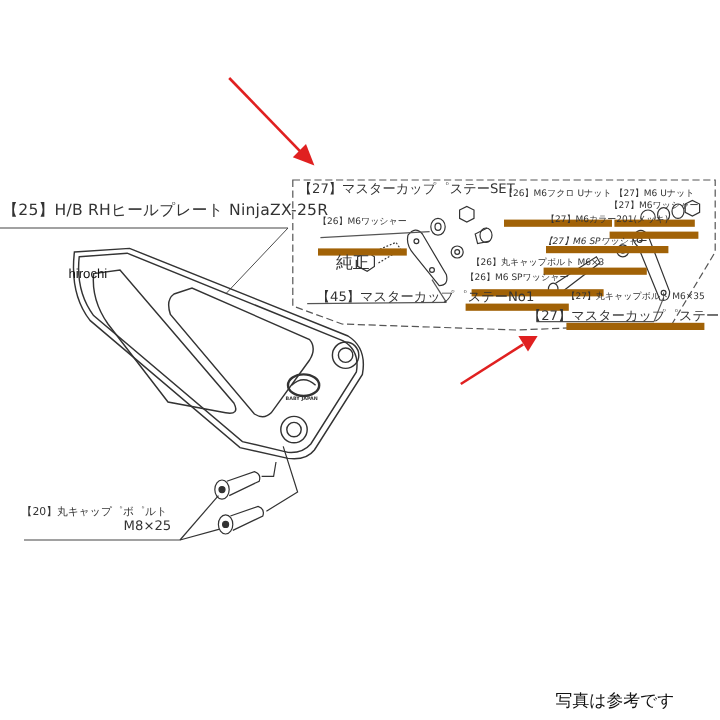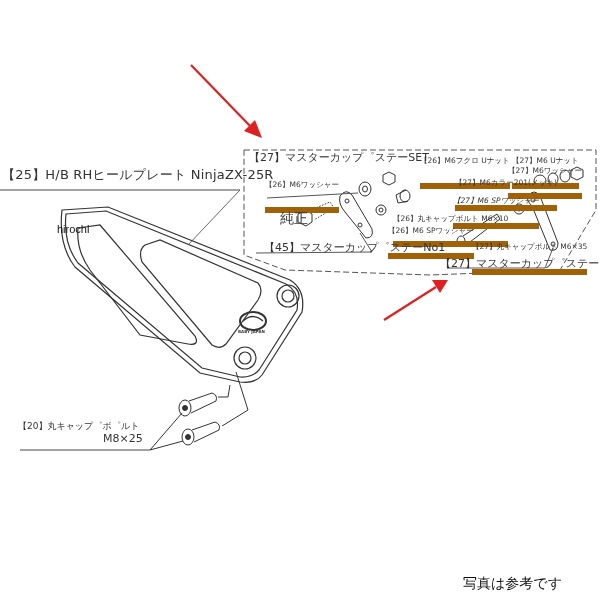--- a/index.html
+++ b/index.html
@@ -108,21 +108,21 @@
 
 <div class="lbl big" style="left:249px;top:150px;">【27】マスターカップ゜ステーSET</div>
 
 <div class="lbl small ul" style="left:265px;top:180px;">【26】M6ワッシャー</div>
 <div class="lbl small ul" style="left:420px;top:156px;">【26】M6フクロ Uナット</div>
 <div class="lbl small ul" style="left:512px;top:156px;">【27】M6 Uナット</div>
 <div class="lbl small ul" style="left:508px;top:166px;">【27】M6ワッシャー</div>
 <div class="lbl small ul" style="left:455px;top:178px;">【27】M6カラー201(メッキ)</div>
 <div class="lbl" style="left:262px;top:210px;font-size:14px;margin-left:18px;">純正</div>
 <div class="lbl small ul" style="left:453px;top:196px;font-style:italic;">【27】M6 SPワッシャー</div>
-<div class="lbl small ul" style="left:393px;top:214px;">【26】丸キャップボルト M6×10</div>
+<div class="lbl small ul" style="left:393px;top:214px;">【26】丸キャップボルト M6×3</div>
 <div class="lbl small ul" style="left:388px;top:226px;">【26】M6 SPワッシャー</div>
 <div class="lbl big" style="left:264px;top:240px;">【45】マスターカップ゜ステーNo1</div>
 <div class="lbl small ul" style="left:472px;top:242px;">【27】丸キャップボルト M6×35</div>
 <div class="lbl big" style="left:440px;top:256px;">【27】マスターカップ゜ステーNo2</div>
 
 <div class="lbl med" style="left:18px;top:420px;">【20】丸キャップ゜ボ゜ルト</div>
 <div class="lbl big" style="left:103px;top:432px;">M8×25</div>
 
 <div class="lbl watermark" style="left:57px;top:223px;">hirochi</div>
 <div class="lbl" style="left:238px;top:329px;font-size:4px;font-weight:bold;">BABY JAPAN</div>

